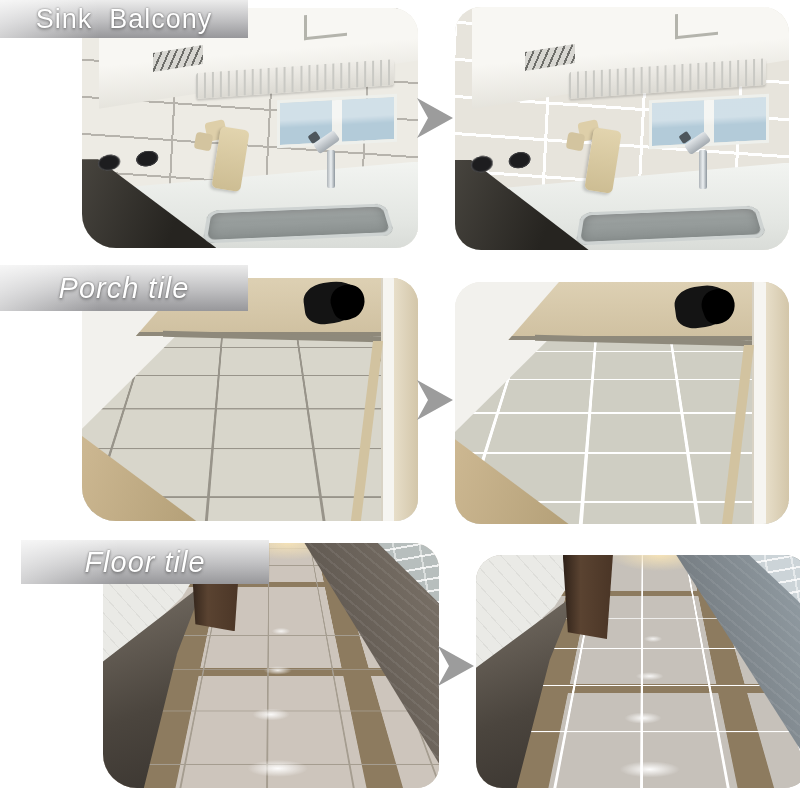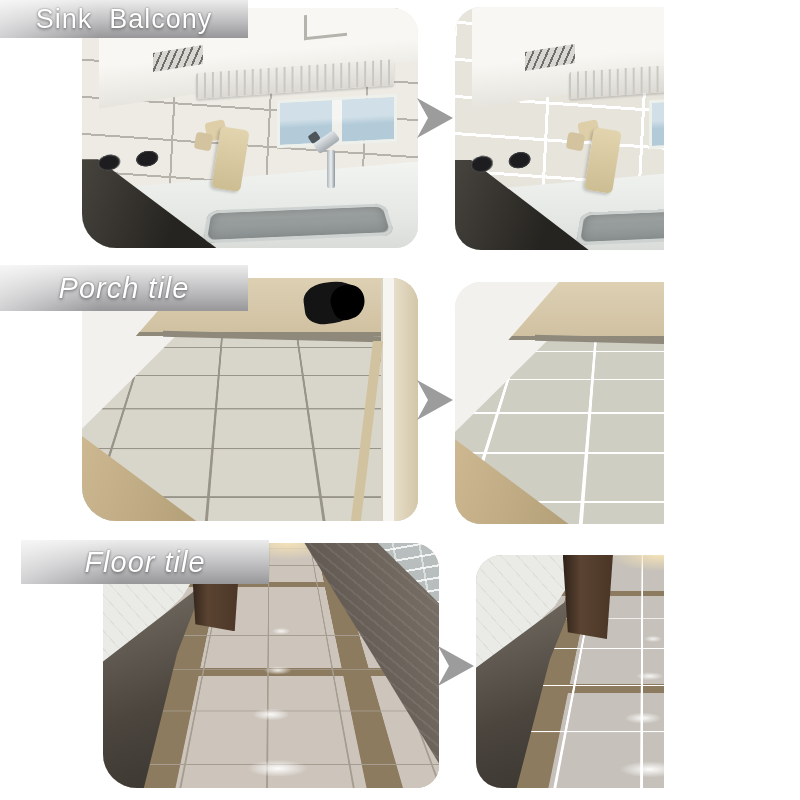--- a/index.html
+++ b/index.html
@@ -1,17 +1,17 @@
 <!DOCTYPE html>
 <html style="--arrow-color: #9c9c9c; --banner-text: #ffffff; --banner-top: #ececec; --banner-bottom: #97979a; --grout-after: #ffffff;"><head>
 <meta charset="utf-8">
 <style>
   html,body{margin:0;padding:0;}
   body{width:800px;height:800px;background:#fff;font-family:"Liberation Sans",sans-serif;}
-  #canvas{position:relative;width:664px;height:800px;overflow:hidden;background:#fff;}
+  #canvas{position:relative;width:800px;height:800px;overflow:hidden;background:#fff;}
 
   .row{position:absolute;left:0;width:800px;}
   #row1{top:0;height:262px;}
   #row2{top:262px;height:268px;}
   #row3{top:530px;height:270px;margin-left:21px;}
 
   
   .banner{position:absolute;left:0;width:248px;z-index:6;display:flex;align-items:center;justify-content:center;
     background:linear-gradient(to right, rgba(255,255,255,.55), rgba(255,255,255,0) 40%),
                linear-gradient(to bottom, var(--banner-top,#ececec), #bfbfc1 55%, var(--banner-bottom,#97979a));}

